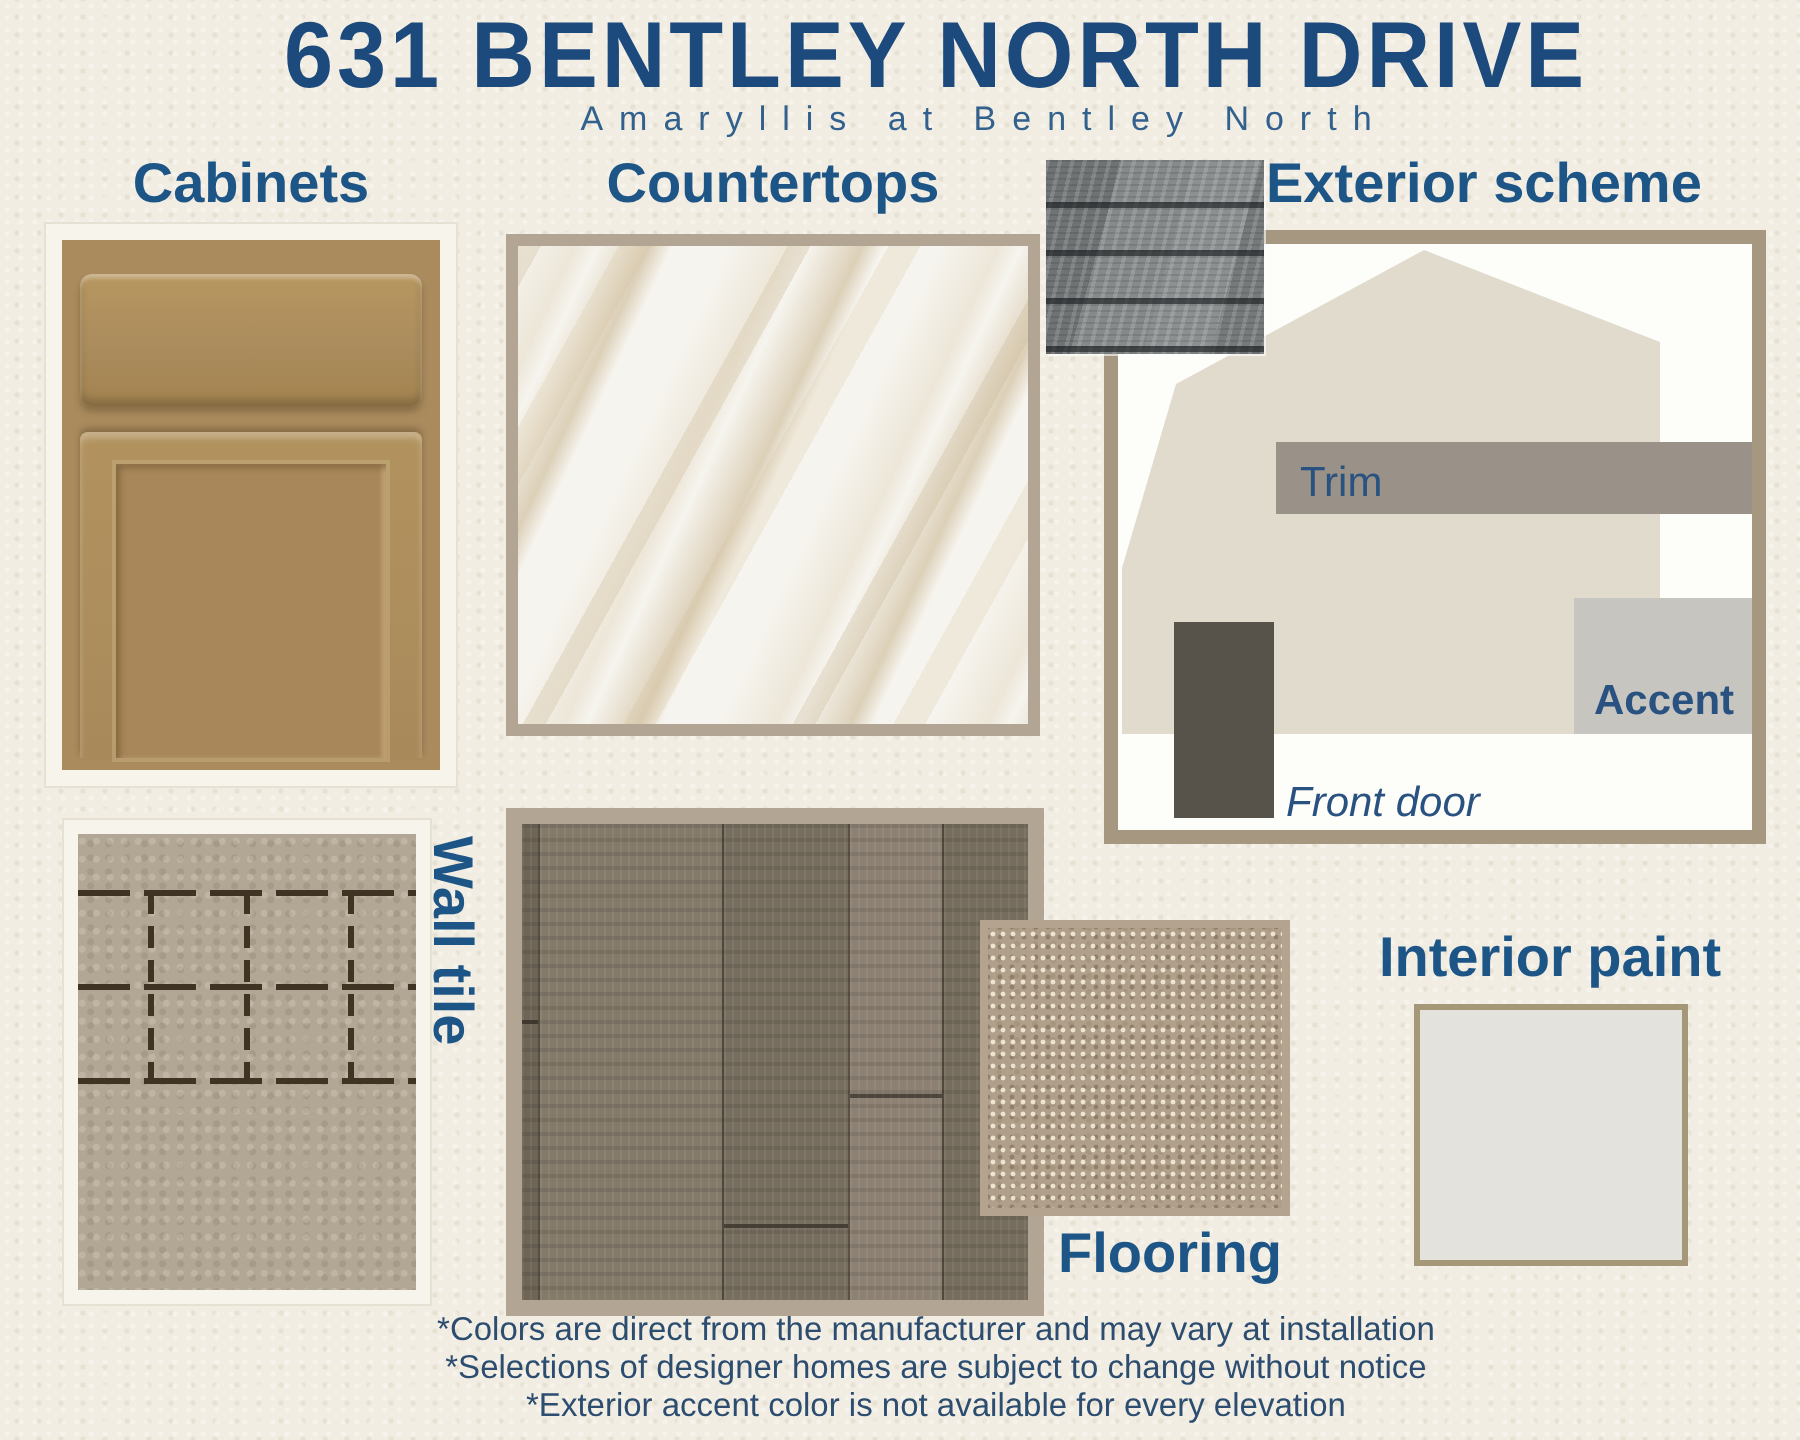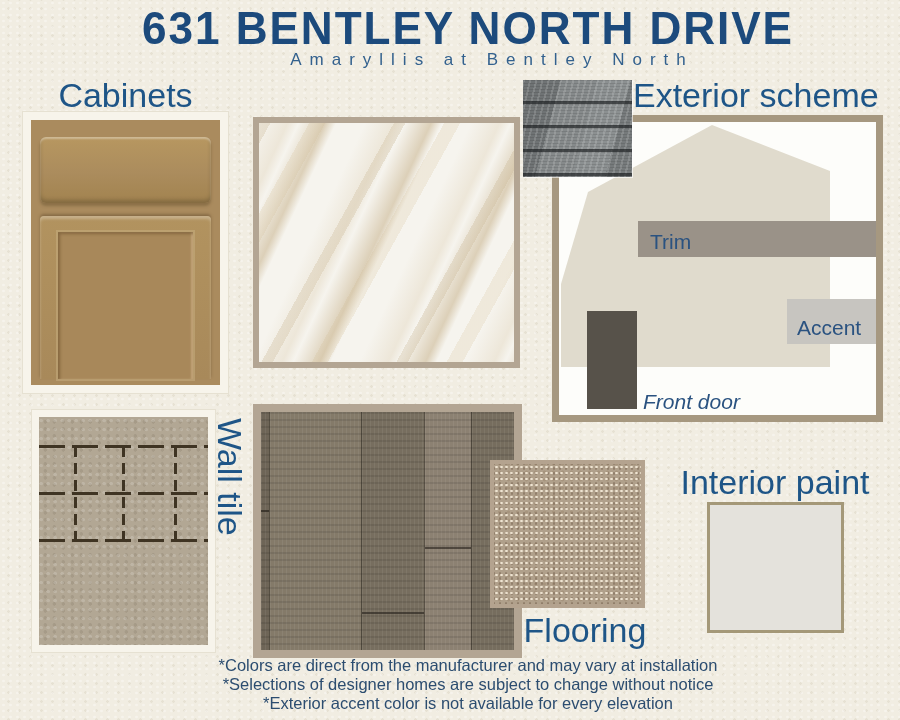--- a/index.html
+++ b/index.html
@@ -19,22 +19,22 @@
     position:absolute; left:0; right:0; top:2px; text-align:center;
     font-size:45px; font-weight:bold; letter-spacing:2px;
     color:var(--title-navy,#1c4a7c); transform:scale(.98,1.04);
     white-space:nowrap;
   }
   .subtitle{
     position:absolute; left:0; right:0; top:50px; text-align:center;
     font-size:17px; letter-spacing:8px; color:#33618e; white-space:nowrap;margin-left:48px;
   }
   .section-label{
-    position:absolute; font-size:34px; color:var(--label-blue,#1e5587);
-    text-align:center; white-space:nowrap;
+    position:absolute; font-size:28px; color:var(--label-blue,#1e5587);
+    text-align:center; white-space:nowrap;font-weight:bold;
   }
   
   .cabinets-label{ left:23px; width:205px; top:76px; }
   .cabinet-frame{
     position:absolute; left:23px; top:112px; width:205px; height:281px;
     background:var(--frame-cream,#f7f4eb); box-shadow:0 0 0 1px #e6e1d2;
     box-sizing:border-box; padding:8px;
   }
   .cabinet-img{ position:relative; width:100%; height:100%;
     background:var(--cabinet-wood,#aa8b5e); }
@@ -81,22 +81,23 @@
     background:var(--house-body,#e0dbcd);
     clip-path:polygon(153px 3px, 271px 49px, 271px 245px, 2px 245px, 2px 162px, 29px 70px);
   }
   .trim-bar{
     position:absolute; left:79px; right:0; top:99px; height:36px;
     background:var(--trim-gray,#9a9288);
   }
   .trim-label{ position:absolute; left:12px; bottom:3px; font-size:21px;
     color:#2a5280; }
   .accent-rect{
-    position:absolute; left:228px; right:0; top:177px; height:45px;
+    position:absolute; left:228px; right:0; top:177px; height:68px;
     background:var(--accent-gray,#c7c5c0);
+    font-weight:bold;
   }
   .accent-label{ position:absolute; left:10px; bottom:4px; font-size:21px;
     color:#2a5280; }
   .front-door{
     position:absolute; left:28px; top:189px; width:50px; height:98px;
     background:var(--front-door-brown,#57524a);
   }
   .front-door-label{ position:absolute; left:84px; top:268px; font-size:21px;
     color:#2a5280;font-style:italic; }
   .shingle-swatch{
@@ -191,20 +192,21 @@
   <div class="section-label cabinets-label">Cabinets</div>
   <div class="cabinet-frame">
     <div class="cabinet-img">
       <div class="cabinet-drawer"></div>
       <div class="cabinet-door">
         <div class="cabinet-door-panel"></div>
       </div>
     </div>
   </div>
 
+  <div class="section-label countertops-label">Countertops</div>
   <div class="countertop-swatch"></div>
 
   <div class="shingle-swatch"></div>
   <div class="section-label exterior-label">Exterior scheme</div>
   <div class="exterior-panel">
     <div class="house"></div>
     <div class="trim-bar">
       <span class="trim-label">Trim</span>
     </div>
     <div class="accent-rect">

